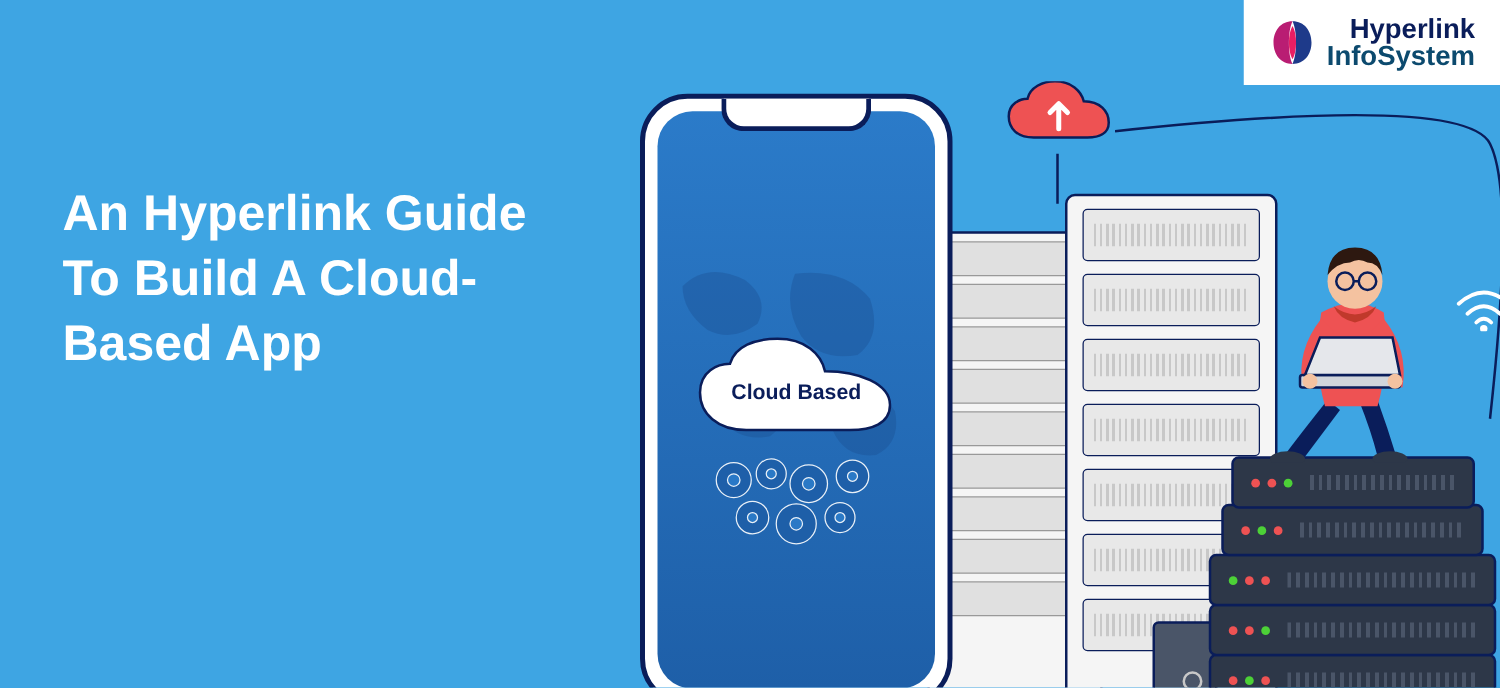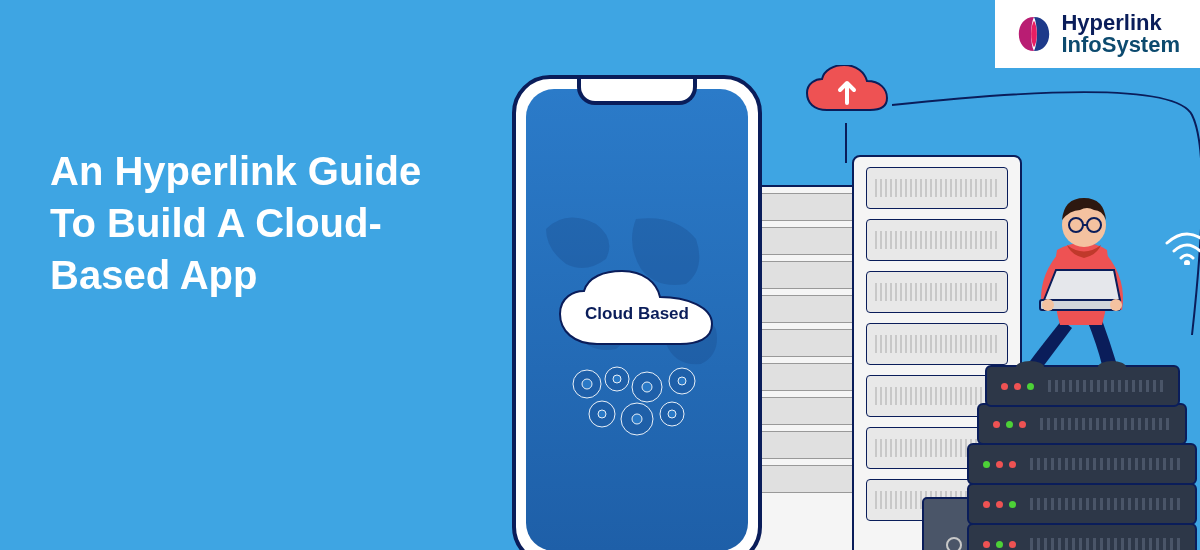--- a/index.html
+++ b/index.html
@@ -42,20 +42,21 @@
     }
     .logo-text {
       display: flex;
       flex-direction: column;
       line-height: 1;
     }
     .logo-text-top {
       color: #0a1d5a;
       font-weight: 700;
       font-size: 22px;
+      text-align: right;
     }
     .logo-text-bottom {
       color: #0c4a6e;
       font-weight: 700;
       font-size: 22px;
       text-align: right;
     }
     .illustration {
       position: absolute;
       left: 480px;

